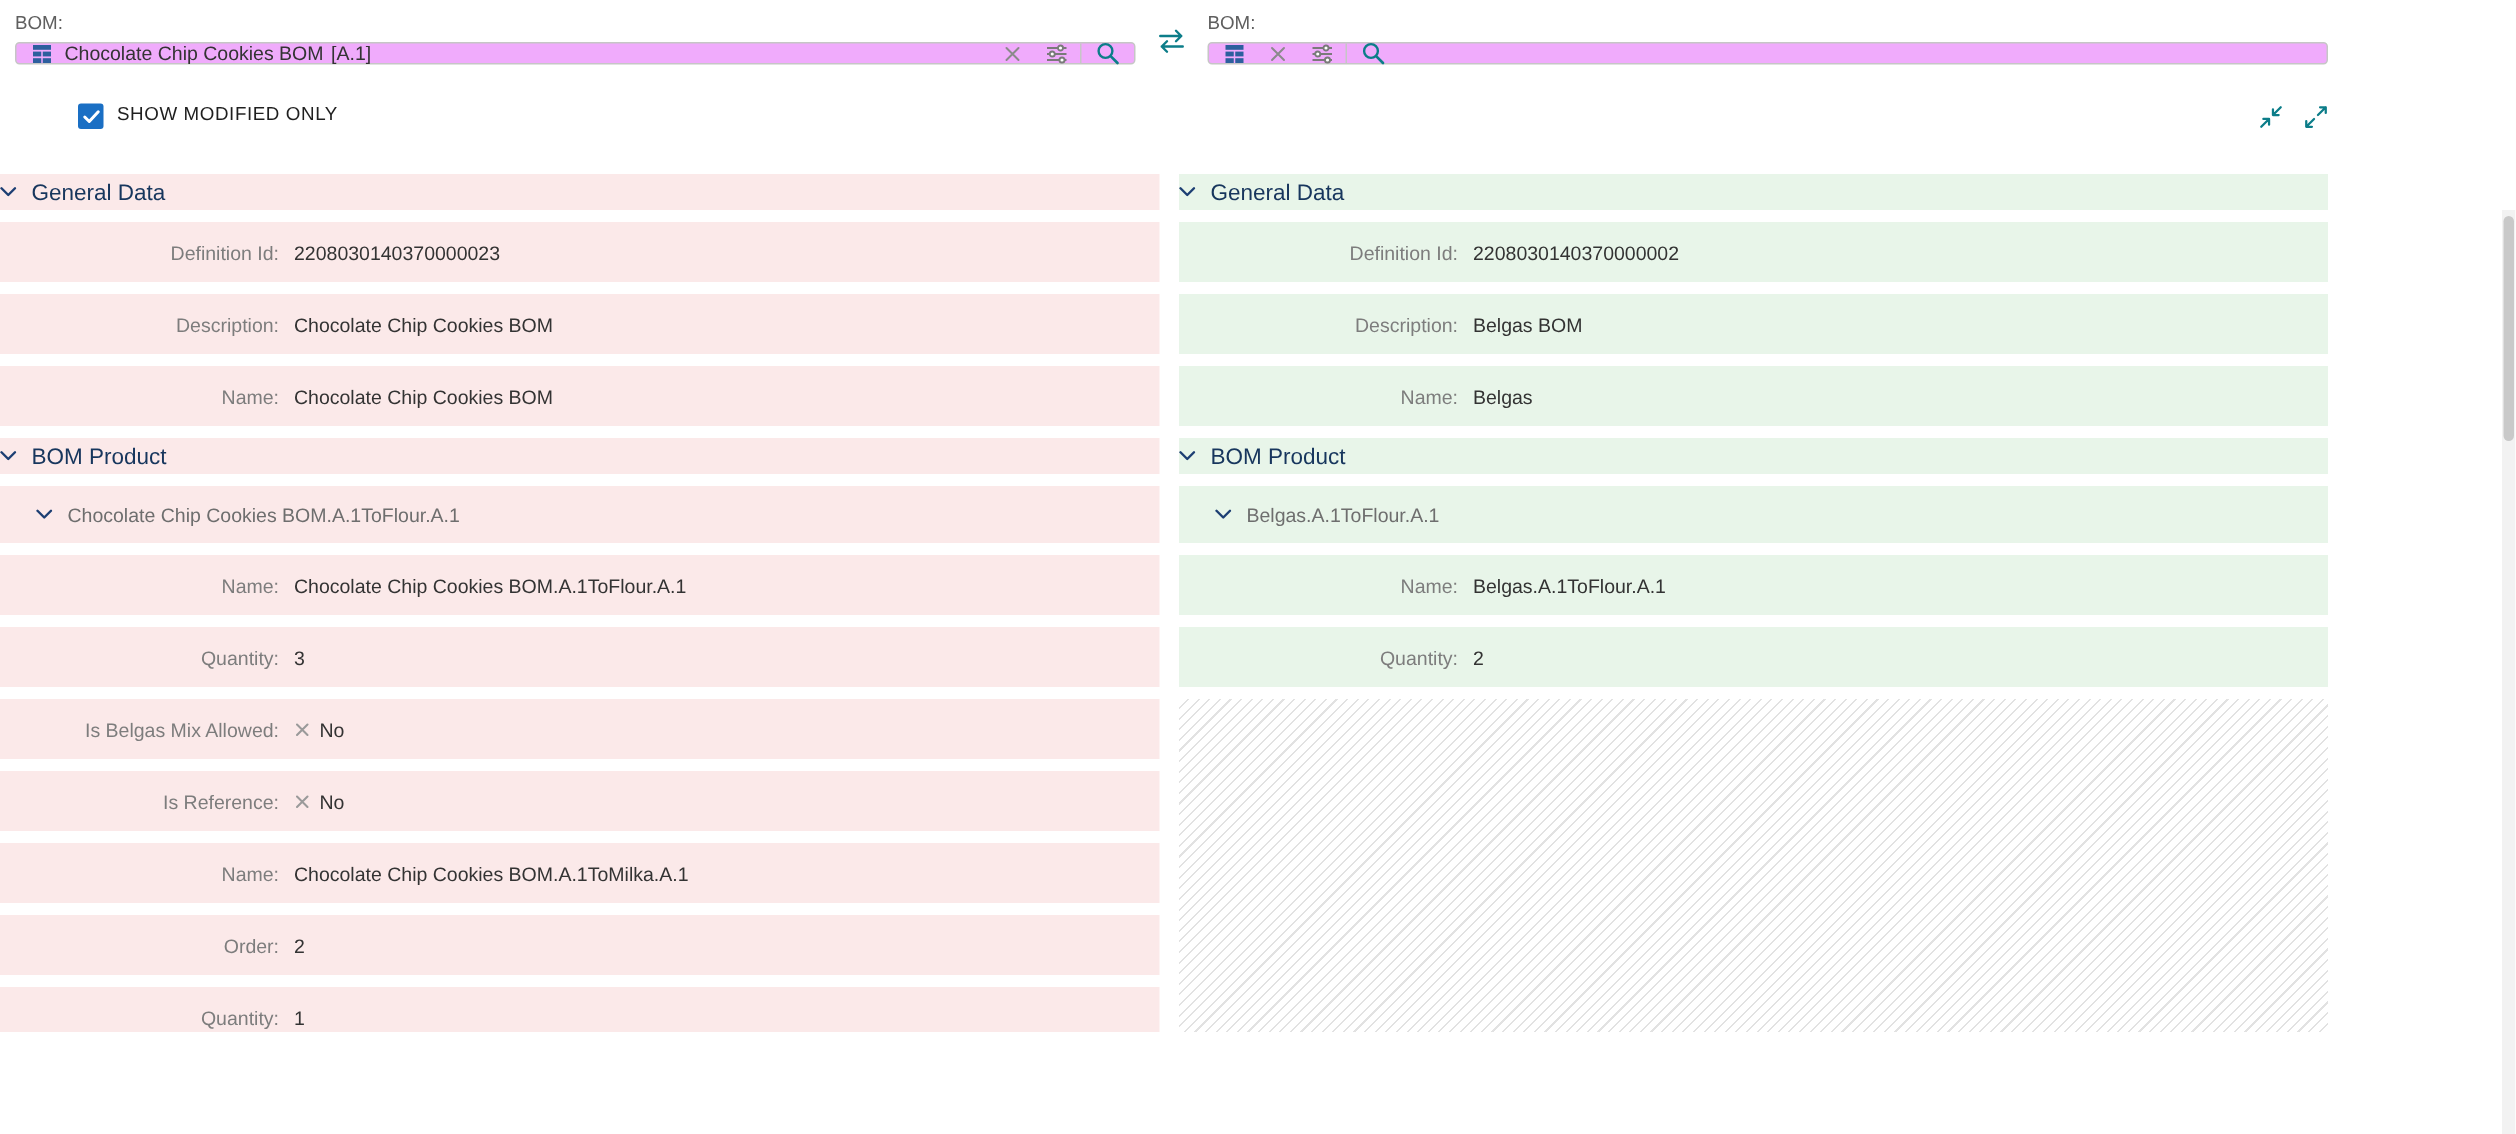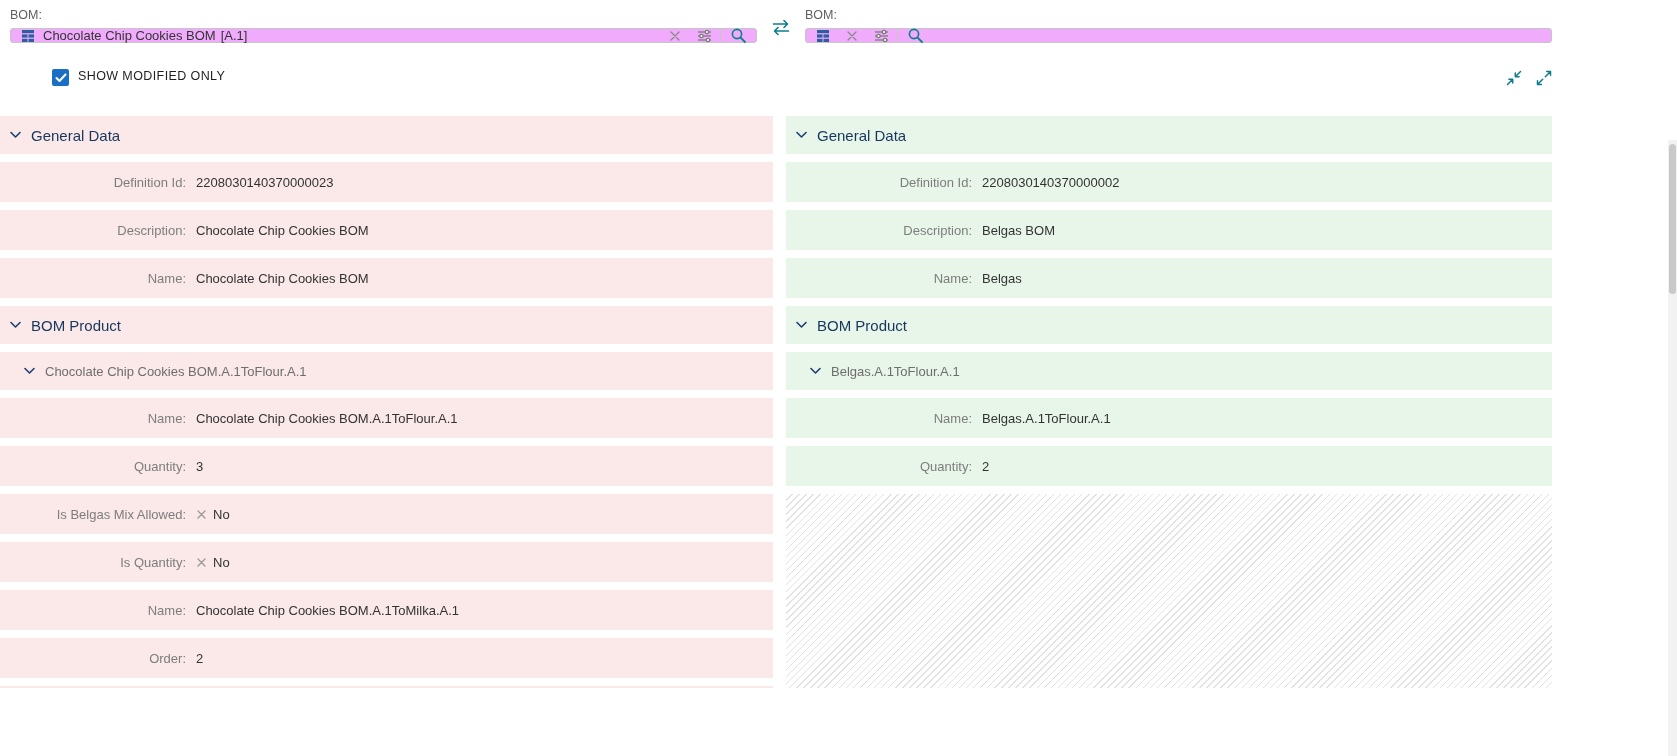--- a/index.html
+++ b/index.html
@@ -40,21 +40,21 @@
   .cb-label { font-size:12.5px; color:#1f1f1f; letter-spacing:0.4px; }
   .tb-icons { display:flex; align-items:center; gap:14px; }
   .tb-icons > span { display:flex; cursor:pointer; }
   
   .compare { display:flex; margin-top:30px; height:572px; overflow:hidden; }
   .panel { width:773px; display:flex; flex-direction:column; }
   .panel.right { width:766px; margin-left:13px; }
   .row { display:flex; align-items:center; margin-bottom:8px; flex-shrink:0; }
   .row.pink { background:#fbe9e9; }
   .row.green { background:#e8f5e9; }
-  .row.section { height:38px; padding-left:10px; font-size:15px; color:#17365d; cursor:pointer; }
+  .row.section { height:24px; padding-left:0; font-size:15px; color:#17365d; cursor:pointer; }
   .row.subsection { height:38px; padding-left:24px; font-size:13px; color:#6e6e6e; cursor:pointer; }
   .chev { display:flex; margin-right:10px; }
   .row.field { height:40px; font-size:13px; }
   .flabel { width:196px; flex-shrink:0; text-align:right; padding-right:10px; color:#7d7d7d; }
   .fvalue { color:#333; display:flex; align-items:center; gap:6px; }
   .fvalue.link { color:#0c7d89; cursor:pointer; }
   .vicon { display:flex; align-items:center; }
   .row.hatch {
     flex:1; margin-bottom:0;
     background:repeating-linear-gradient(135deg, #ffffff 0px, #ffffff 4px, #e2e2e2 4px, #e2e2e2 5px);
@@ -247,21 +247,21 @@
         <div class="fvalue">
           <span class="vicon">
             <svg width="11" height="11" viewBox="0 0 11 11">
               <path d="M2 2l7 7M9 2L2 9" stroke="#9a9a9a" stroke-width="1.4" stroke-linecap="round"></path>
             </svg>
           </span>
           <span>No</span>
         </div>
       </div>
       <div class="row field pink">
-        <div class="flabel">Is Quantity:</div>
+        <div class="flabel">Is Reference:</div>
         <div class="fvalue">
           <span class="vicon">
             <svg width="11" height="11" viewBox="0 0 11 11">
               <path d="M2 2l7 7M9 2L2 9" stroke="#9a9a9a" stroke-width="1.4" stroke-linecap="round"></path>
             </svg>
           </span>
           <span>No</span>
         </div>
       </div>
       <div class="row field pink">

